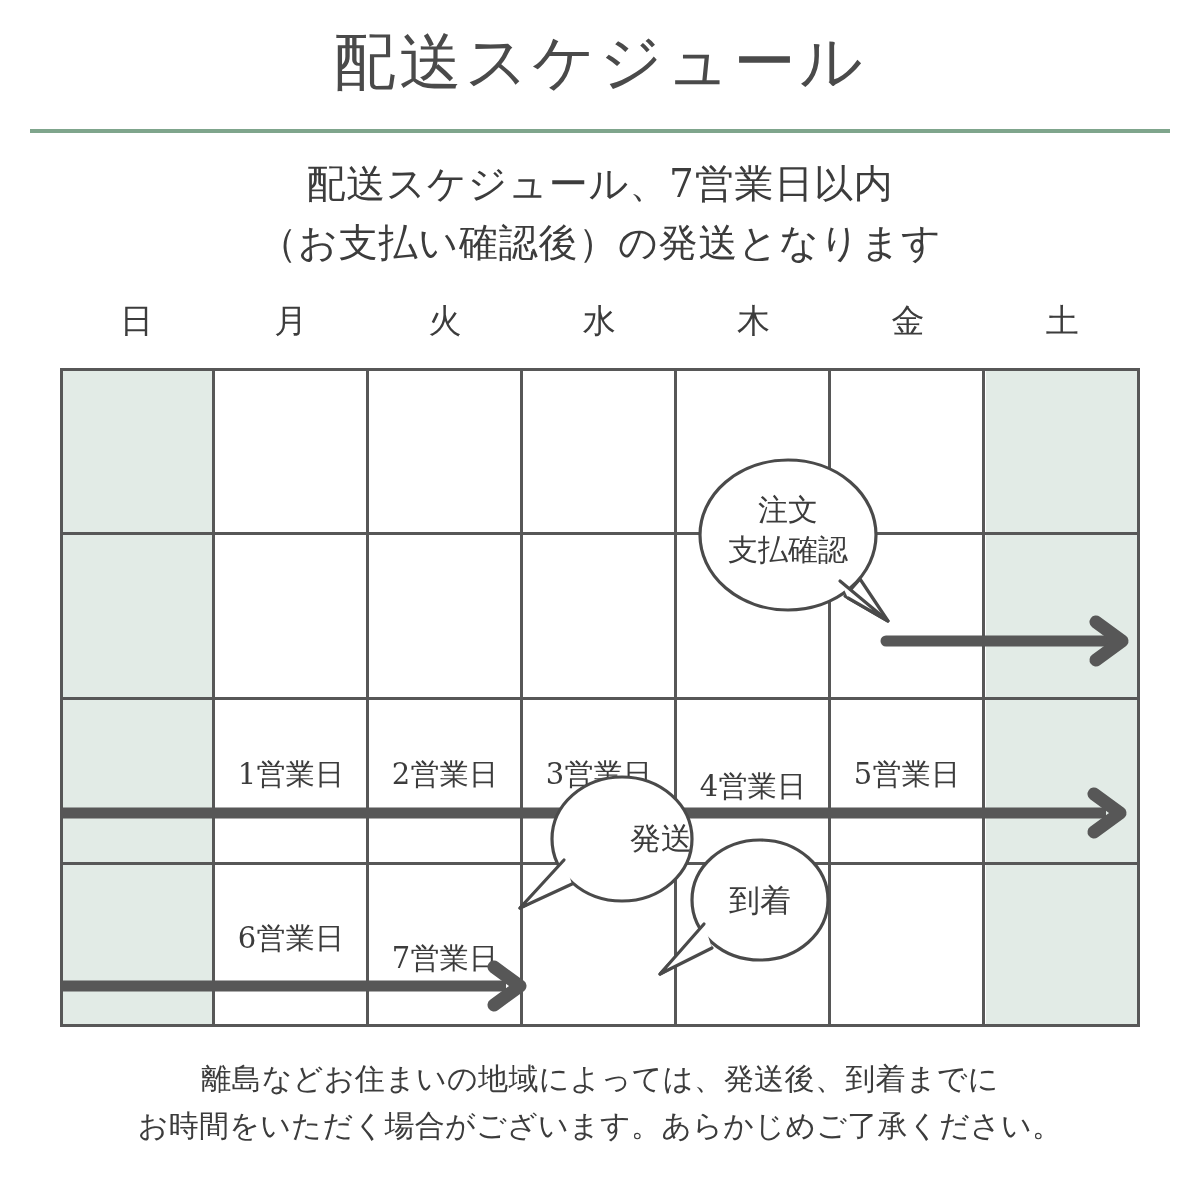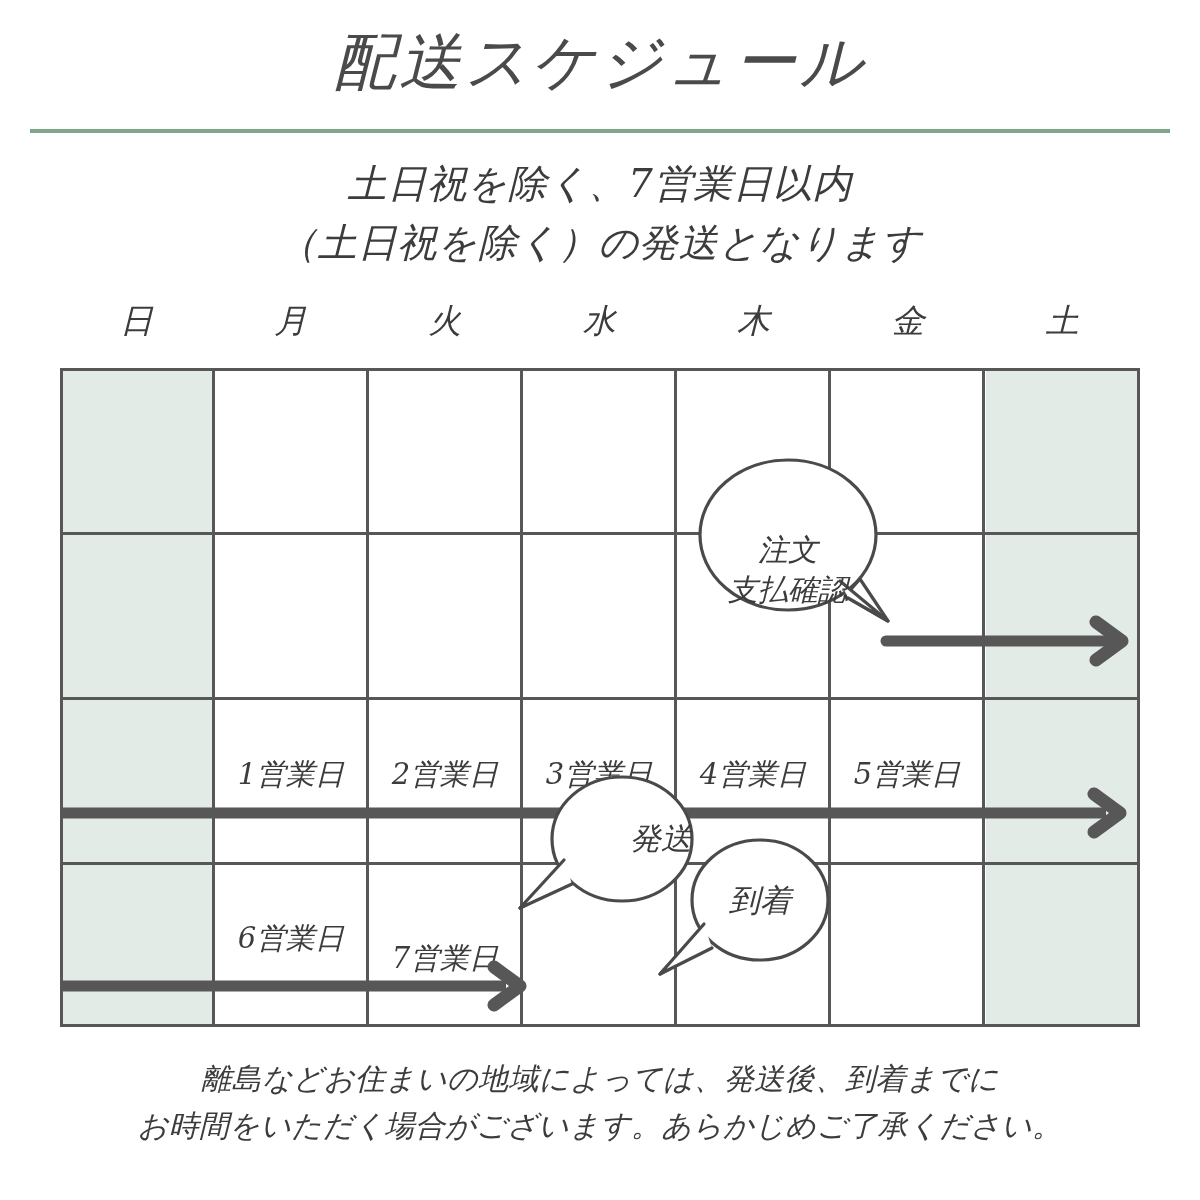--- a/index.html
+++ b/index.html
@@ -8,21 +8,20 @@
     background: #ffffff;
   }
   #page {
     position: relative;
     width: 1200px;
     height: 1200px;
     background: #ffffff;
     font-family: "DejaVu Serif", "Liberation Serif", serif;
     color: #4a4a4a;
     overflow: hidden;
-    font-style: italic;
   }
 
   
   #title {
     position: absolute;
     left: 0;
     top: 26px;
     width: 1200px;
     text-align: center;
     font-size: 62px;
@@ -157,22 +156,22 @@
 </style>
 </head>
 <body>
 
 <div id="page">
 
   <div id="title">配送スケジュール</div>
   <div id="title-rule"></div>
 
   <div id="subtitle">
-    <span class="line">土日祝を除く、7営業日以内</span>
-    <span class="line">（土日祝を除く）の発送となります</span>
+    <span class="line">配送スケジュール、7営業日以内</span>
+    <span class="line">（お支払い確認後）の発送となります</span>
   </div>
 
   <div id="weekday-header">
     <div class="weekday-cell">日</div>
     <div class="weekday-cell">月</div>
     <div class="weekday-cell">火</div>
     <div class="weekday-cell">水</div>
     <div class="weekday-cell">木</div>
     <div class="weekday-cell">金</div>
     <div class="weekday-cell">土</div>
@@ -199,21 +198,21 @@
 
     <div class="hline" style="top:164px;"></div>
     <div class="hline" style="top:329px;"></div>
     <div class="hline" style="top:494px;"></div>
 
     <div class="grid-border"></div>
 
     <div class="day-label" style="left:154px; top:348px;">1営業日</div>
     <div class="day-label" style="left:308px; top:348px;text-align:center;">2営業日</div>
     <div class="day-label" style="left:462px; top:348px;">3営業日</div>
-    <div class="day-label" style="left:616px; top:348px;">4営業日</div>
+    <div class="day-label" style="left:616px; top:360px;">4営業日</div>
     <div class="day-label" style="left:770px; top:348px;">5営業日</div>
 
     <div class="day-label" style="left:154px; top:512px;">6営業日</div>
     <div class="day-label" style="left:308px; top:532px;">7営業日</div>
 
     <svg class="arrow-svg" style="left:820px; top:248px;" width="270" height="50" viewBox="0 0 270 50">
       <line x1="6" y1="25" x2="228" y2="25" stroke="#575757" stroke-width="11" stroke-linecap="round"></line>
       <polyline points="216,6 242,25 216,44" fill="none" stroke="#575757" stroke-width="13" stroke-linecap="round" stroke-linejoin="round"></polyline>
     </svg>
 
@@ -225,21 +224,21 @@
     <svg class="arrow-svg" style="left:-2px; top:593px;" width="540" height="50" viewBox="0 0 540 50">
       <line x1="4" y1="25" x2="448" y2="25" stroke="#575757" stroke-width="11" stroke-linecap="butt"></line>
       <polyline points="436,6 462,25 436,44" fill="none" stroke="#575757" stroke-width="13" stroke-linecap="round" stroke-linejoin="round"></polyline>
     </svg>
 
     <svg class="bubble-svg" style="left:630px; top:83px;" width="220" height="190" viewBox="0 0 220 190">
       <path d="M 198 170 L 155 145 L 170 128 Z" fill="#ffffff" stroke="#4a4a4a" stroke-width="3.2" stroke-linejoin="round"></path>
       <ellipse cx="98" cy="84" rx="88" ry="75" fill="#ffffff" stroke="#4a4a4a" stroke-width="3.2"></ellipse>
       <path d="M 150 130 L 198 170 L 158 147" fill="#ffffff" stroke="#4a4a4a" stroke-width="3.2" stroke-linejoin="round" stroke-linecap="round"></path>
     </svg>
-    <div class="bubble-text" style="left:630px; top:122px; width:196px; font-size:30px;margin-top:40px;">
+    <div class="bubble-text" style="left:630px; top:122px; width:196px; font-size:30px;">
       <div>注文</div>
       <div>支払確認</div>
     </div>
 
     <svg class="bubble-svg" style="left:452px; top:404px;" width="200" height="160" viewBox="0 0 200 160">
       <path d="M 8 136 L 58 110 L 50 92 Z" fill="#ffffff" stroke="#4a4a4a" stroke-width="3.2" stroke-linejoin="round"></path>
       <ellipse cx="110" cy="67" rx="70" ry="62" fill="#ffffff" stroke="#4a4a4a" stroke-width="3.2"></ellipse>
       <path d="M 52 88 L 8 136 L 60 112" fill="#ffffff" stroke="#4a4a4a" stroke-width="3.2" stroke-linejoin="round" stroke-linecap="round"></path>
     </svg>
     <div class="bubble-text" style="left:492px; top:450px; width:140px; font-size:31px;text-align:right;">

